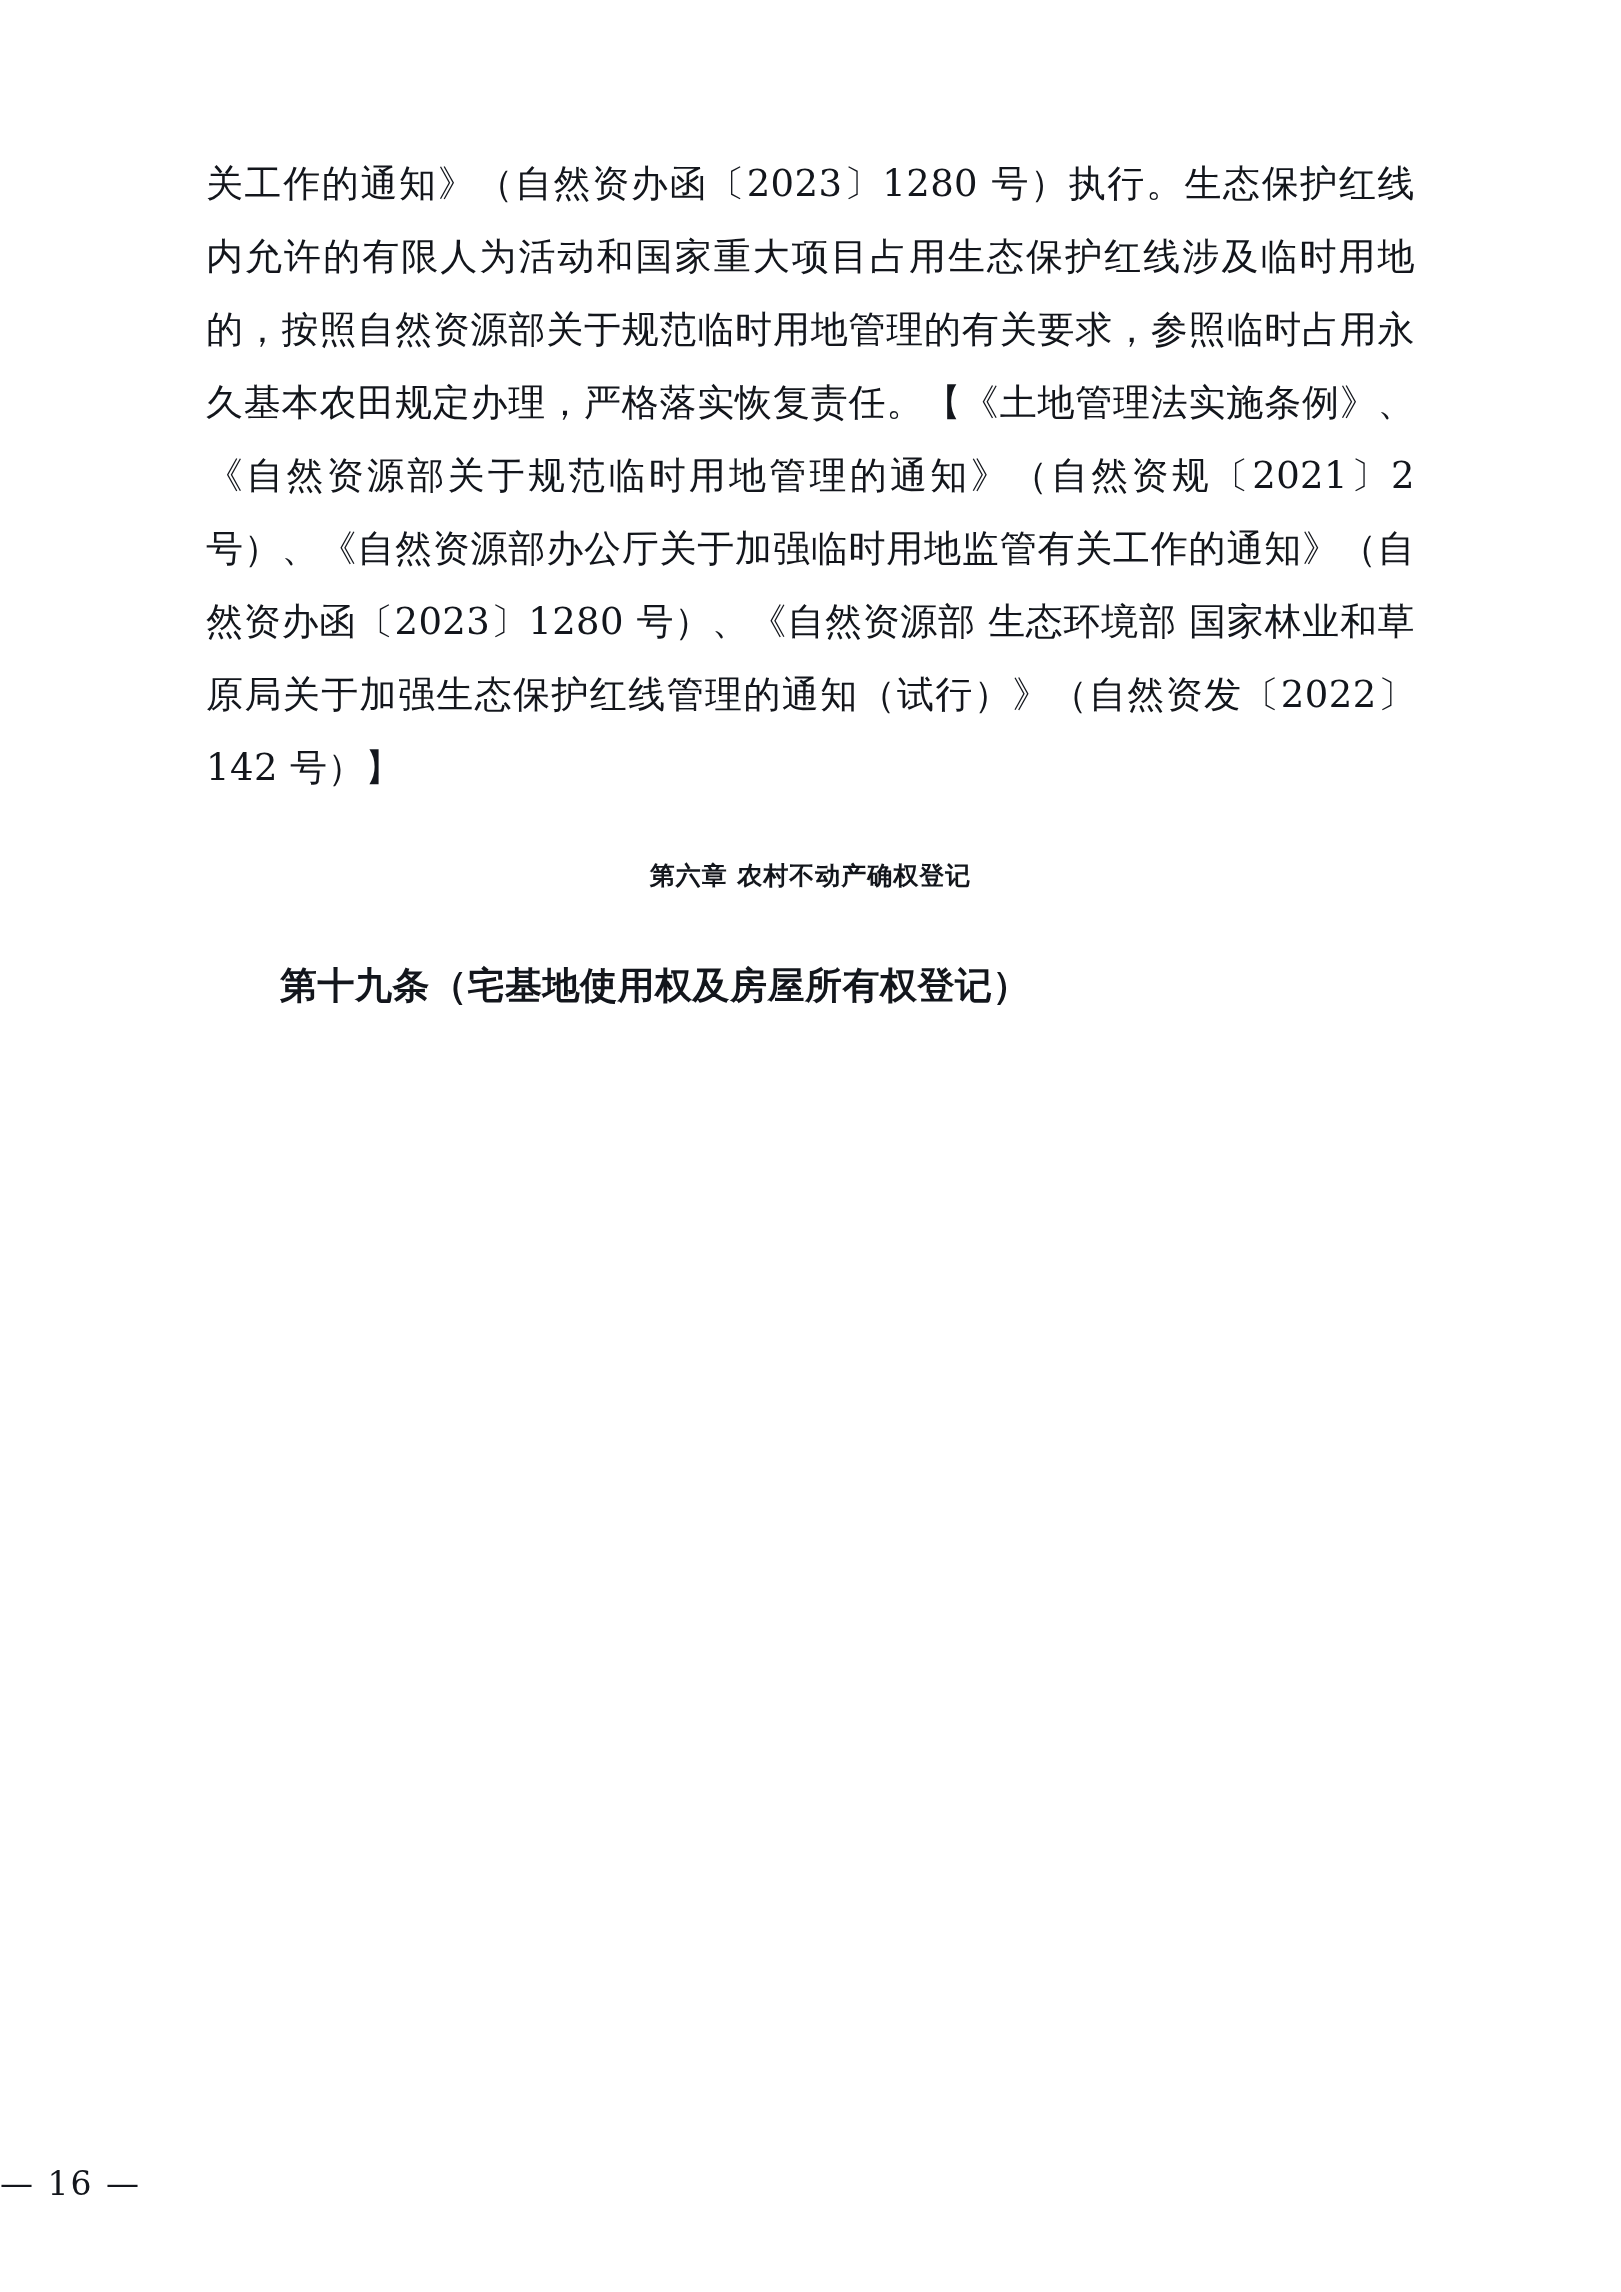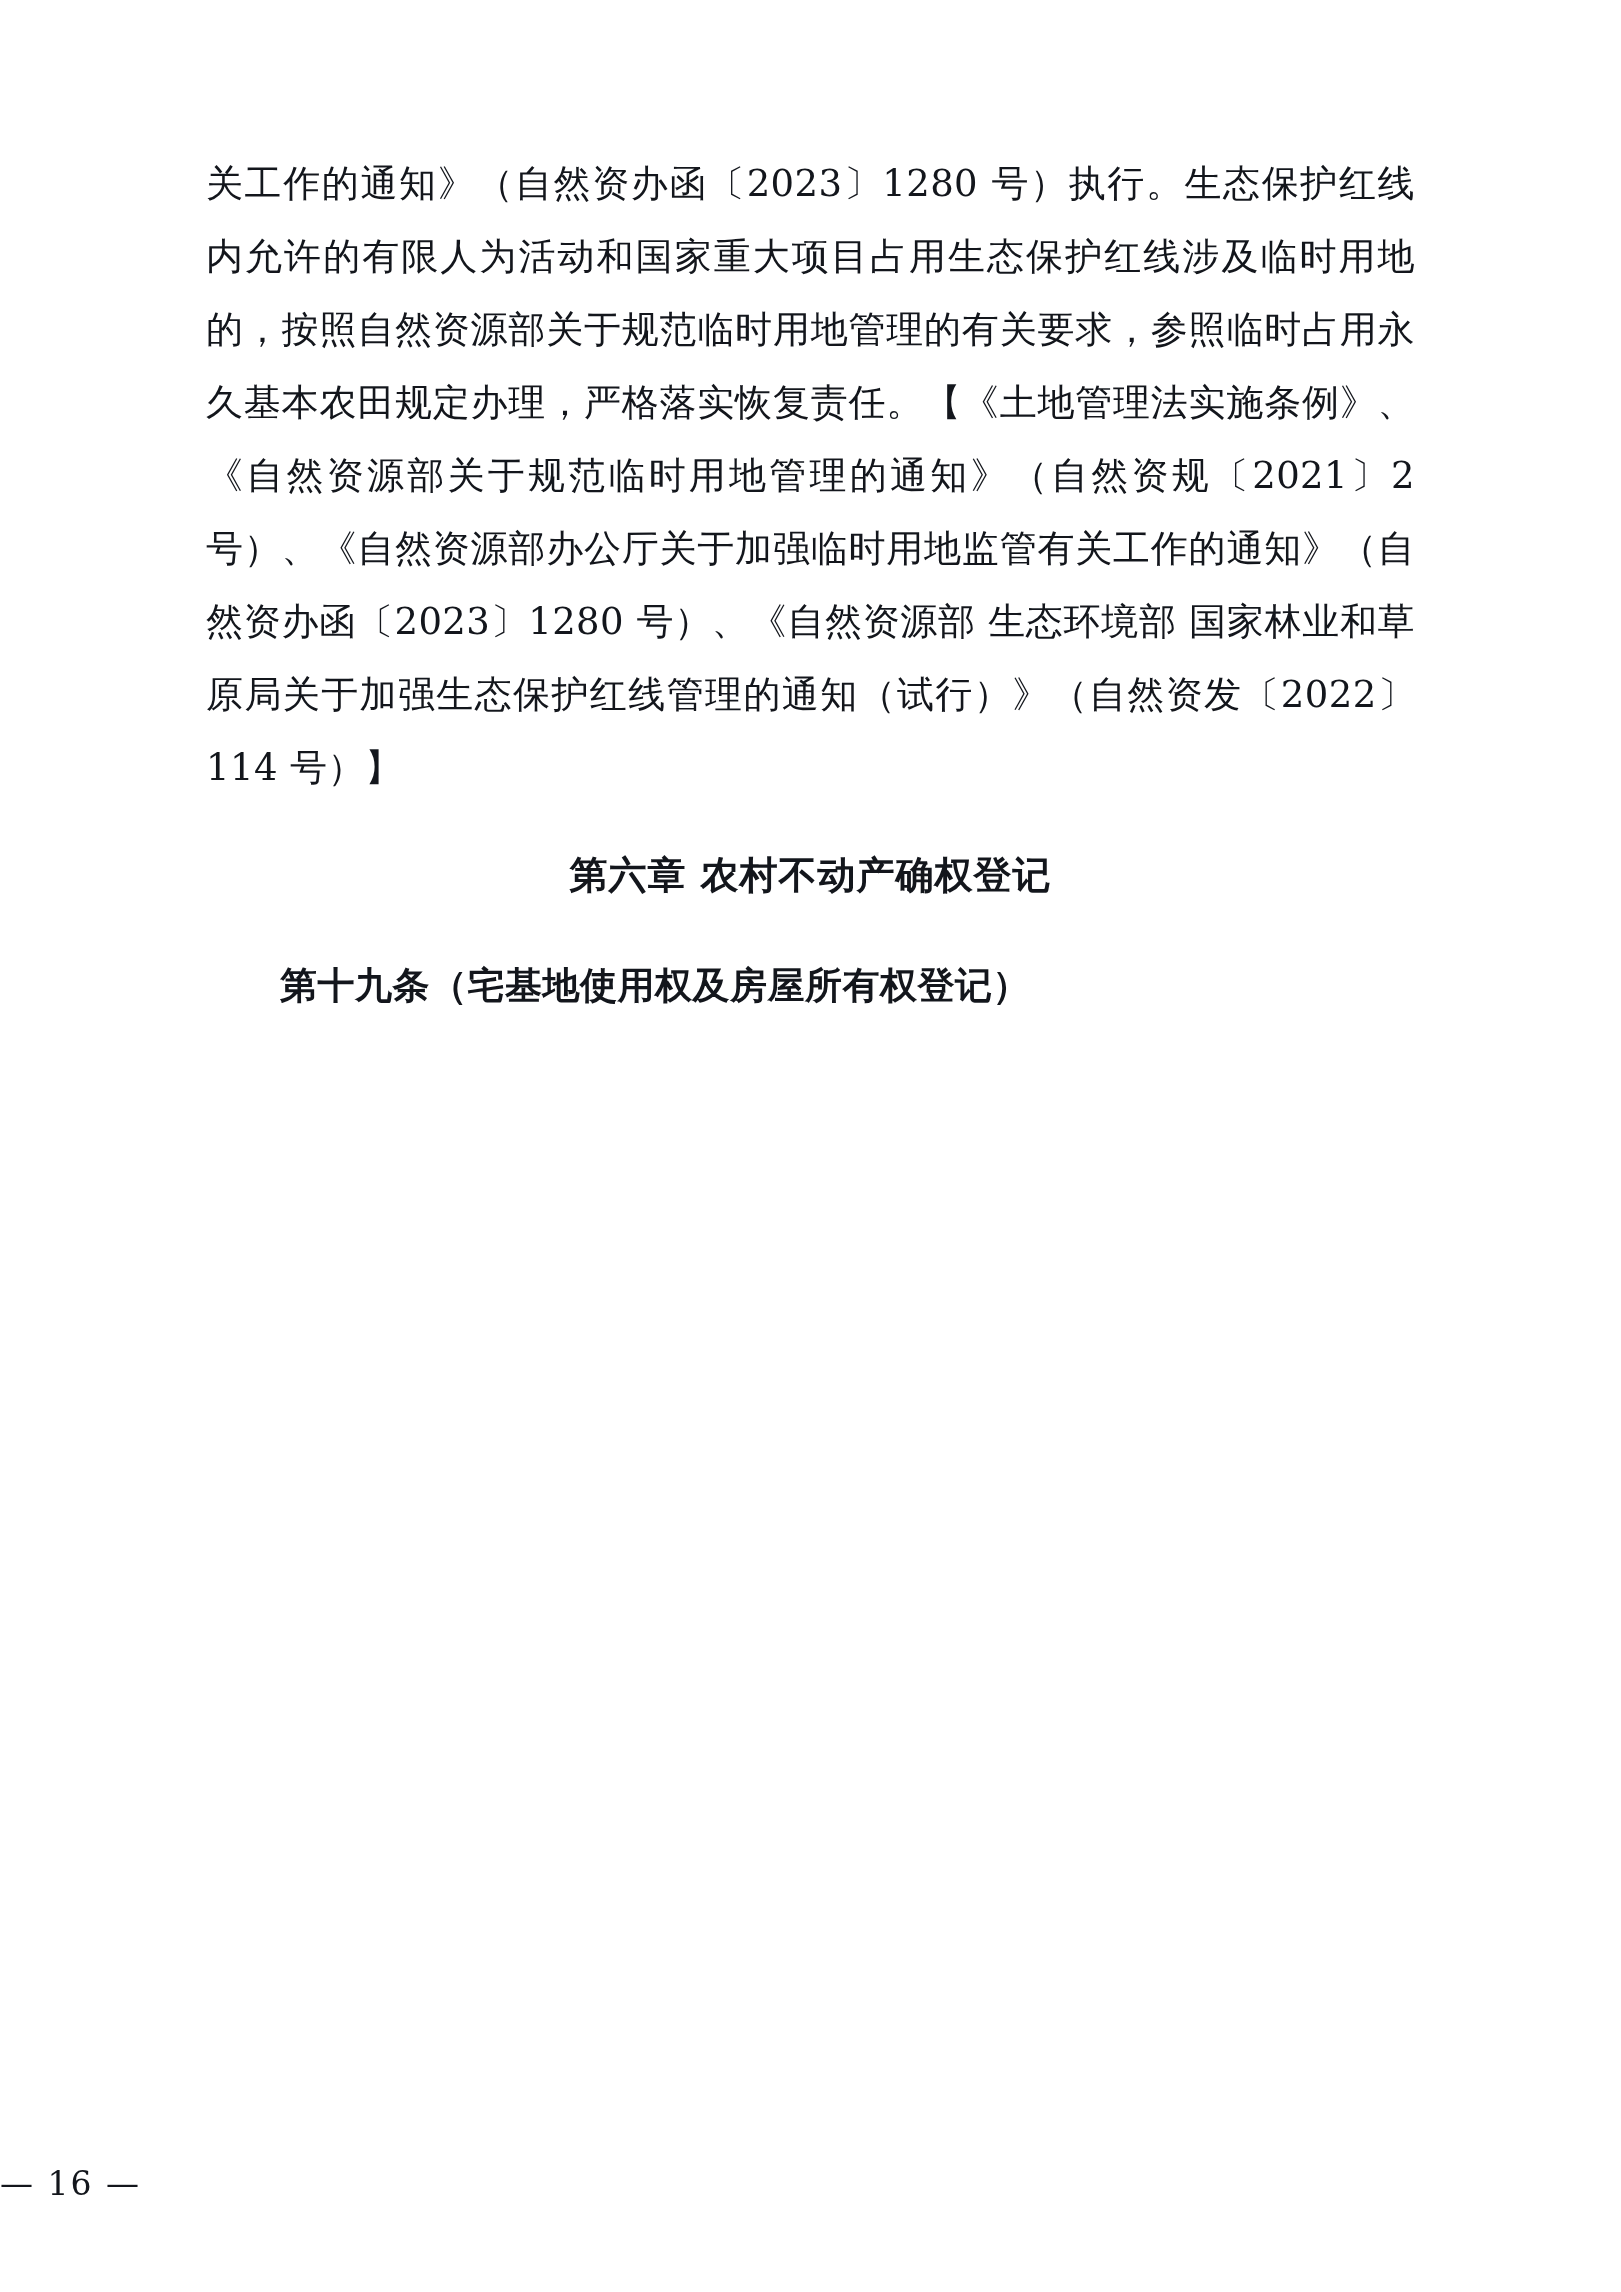--- a/index.html
+++ b/index.html
@@ -29,21 +29,21 @@
     line-height: 73px;
     text-align: justify;
     text-justify: inter-ideograph;
     letter-spacing: 0.4px;
     color: #13161c;
   }
   .indent {
     text-indent: 74px;
   }
   .chapter-heading {
-    font-size: 38px;
+    font-size: 25px;
     line-height: 73px;
     text-align: center;
     font-weight: bold;
     font-family: "DejaVu Sans", "Liberation Sans", sans-serif;
     margin-top: 35px;
     margin-bottom: 9.8px;
     color: #13161c;
     letter-spacing: 1px;
   }
   .article-heading {
@@ -68,21 +68,21 @@
     color: #13161c;
     font-family: "DejaVu Serif", "Liberation Serif", serif;
     letter-spacing: 2px;
   }
 </style>
 </head>
 <body>
 
 <div class="page">
 
-  <p class="body-text para">关工作的通知》（自然资办函〔2023〕1280 号）执行。生态保护红线内允许的有限人为活动和国家重大项目占用生态保护红线涉及临时用地的，按照自然资源部关于规范临时用地管理的有关要求，参照临时占用永久基本农田规定办理，严格落实恢复责任。【《土地管理法实施条例》、《自然资源部关于规范临时用地管理的通知》（自然资规〔2021〕2 号）、《自然资源部办公厅关于加强临时用地监管有关工作的通知》（自然资办函〔2023〕1280 号）、《自然资源部 生态环境部 国家林业和草原局关于加强生态保护红线管理的通知（试行）》（自然资发〔2022〕114 号）】</p>
+  <p class="body-text para">关工作的通知》（自然资办函〔2023〕1280 号）执行。生态保护红线内允许的有限人为活动和国家重大项目占用生态保护红线涉及临时用地的，按照自然资源部关于规范临时用地管理的有关要求，参照临时占用永久基本农田规定办理，严格落实恢复责任。【《土地管理法实施条例》、《自然资源部关于规范临时用地管理的通知》（自然资规〔2021〕2 号）、《自然资源部办公厅关于加强临时用地监管有关工作的通知》（自然资办函〔2023〕1280 号）、《自然资源部 生态环境部 国家林业和草原局关于加强生态保护红线管理的通知（试行）》（自然资发〔2022〕142 号）】</p>
 
   <h2 class="chapter-heading">第六章 农村不动产确权登记</h2>
 
 
 
   <h3 class="article-heading">第十九条（宅基地使用权及房屋所有权登记）</h3>
 
 
 </div>
 

